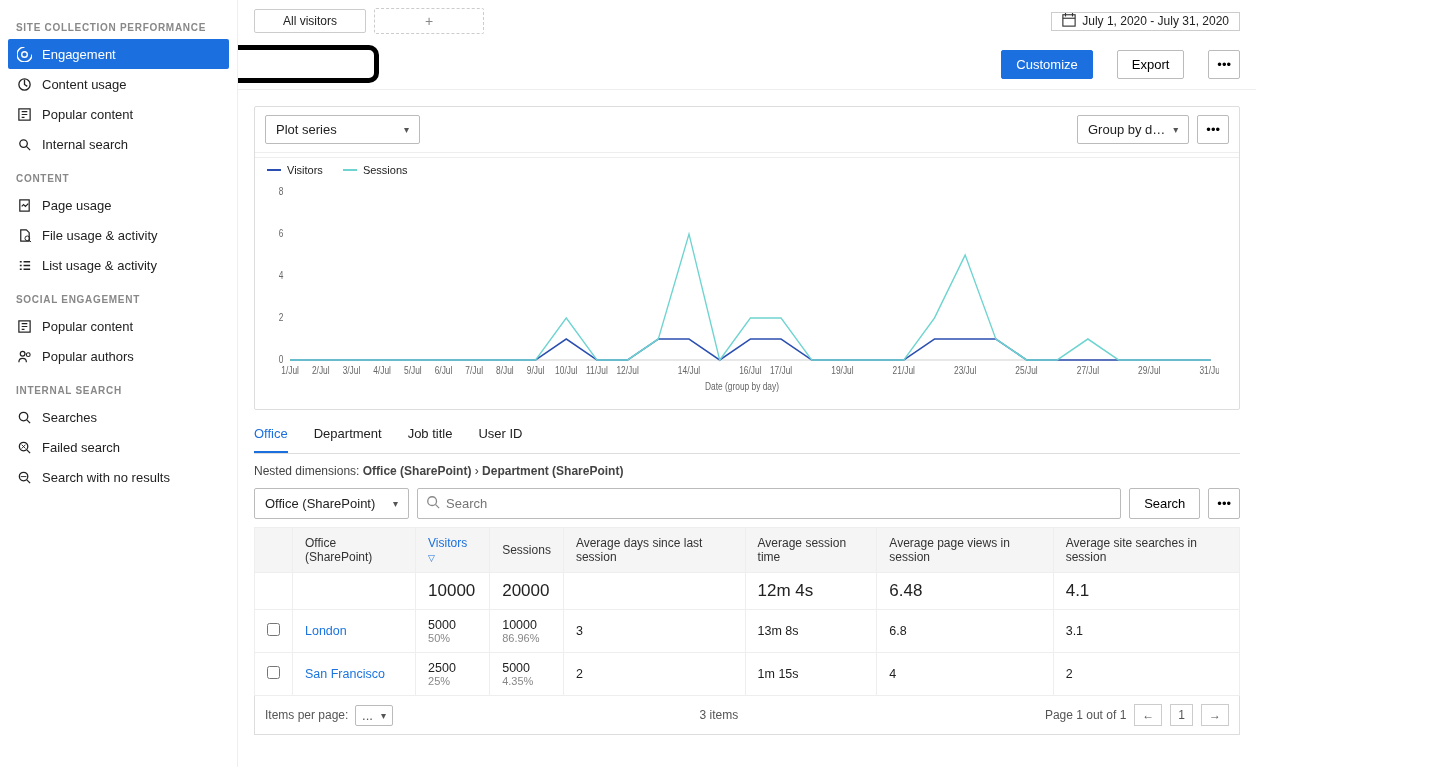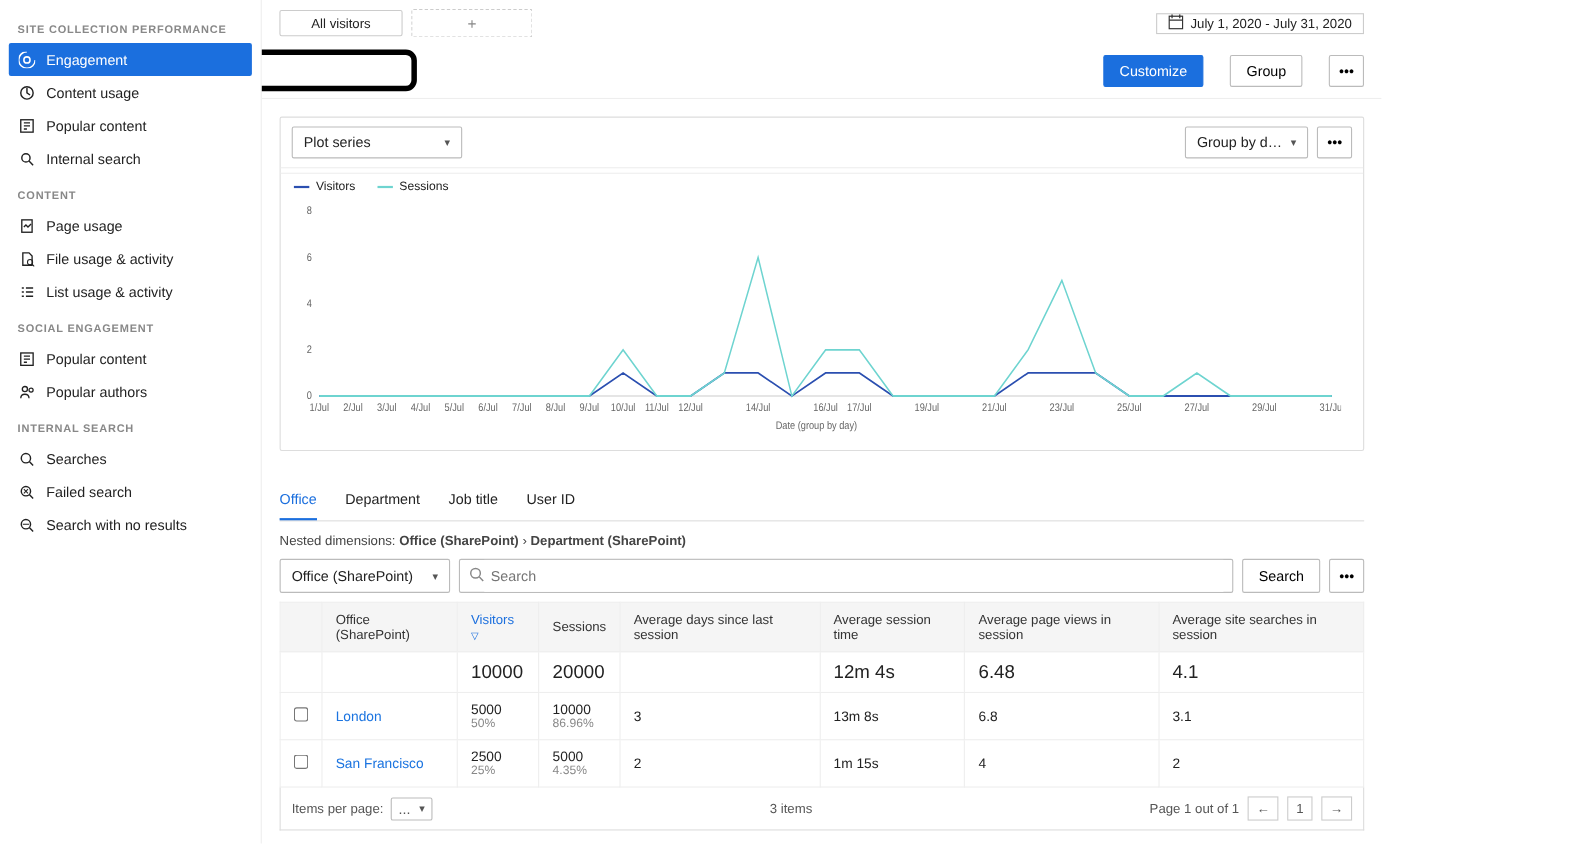--- a/index.html
+++ b/index.html
@@ -18,21 +18,21 @@
 .title-row { display: flex; align-items: center; padding: 16px 16px 10px; border-bottom: 1px solid #eee; }
 .page-title { font-size: 20px; font-weight: 700; position: relative; }
 .arrow-annot { position: absolute; left: -30px; top: -8px; width: 155px; height: 38px; border: 5px solid #000; border-radius: 10px; background: #fff; }
 .arrow-annot::before { content: ""; position: absolute; left: -22px; top: 3px; width: 0; height: 0; border-top: 12px solid transparent; border-bottom: 12px solid transparent; border-right: 22px solid #000; }
 .arrow-annot::after { content: ""; position: absolute; left: -13px; top: 8px; width: 0; height: 0; border-top: 7px solid transparent; border-bottom: 7px solid transparent; border-right: 14px solid #fff; }
 .title-actions { margin-left: auto; display: flex; gap: 24px; }
 .btn { border: 1px solid #bbb; background: #fff; padding: 6px 14px; font-size: 13px; cursor: pointer; border-radius: 2px; }
 .btn.primary { background: #1b6fde; color: #fff; border-color: #1b6fde; }
 .btn.icon-btn { padding: 6px 8px; }
 .content { flex: 1; overflow-y: auto; padding: 16px; }
-.panel { border: 1px solid #ddd; border-radius: 2px; margin-bottom: 20px; }
+.panel { border: 1px solid #ddd; border-radius: 2px; }
 .panel-header { display: flex; align-items: center; padding: 8px 10px; border-bottom: 1px solid #eee; gap: 8px; }
 .select { border: 1px solid #bbb; padding: 6px 10px; font-size: 13px; display: flex; align-items: center; justify-content: space-between; cursor: pointer; border-radius: 2px; background: #fff; }
 .select.wide { min-width: 155px; }
 .select.narrow { min-width: 85px; }
 .caret { font-size: 10px; color: #555; margin-left: 8px; }
 .chart-area { padding: 10px 20px 10px 10px; }
 .legend { padding: 6px 4px 0 12px; font-size: 11px; display: flex; gap: 20px; border-top: 1px solid #eee; margin-top: 4px; }
 .legend-item { display: flex; align-items: center; gap: 6px; }
 .swatch { width: 14px; height: 2px; }
 svg text { font-size: 10px; fill: #666; }
@@ -198,21 +198,21 @@
       </div>
     </div>
 
     <div class="title-row">
       <div class="page-title">
         <div class="arrow-annot"></div>
         <span>Engagement</span>
       </div>
       <div class="title-actions">
         <button class="btn primary">Customize</button>
-        <button class="btn">Group</button>
+        <button class="btn">Export</button>
         <button class="btn icon-btn">
           <span>•••</span>
         </button>
       </div>
     </div>
 
     <div class="content">
 
       <div class="panel">
         <div class="panel-header">

